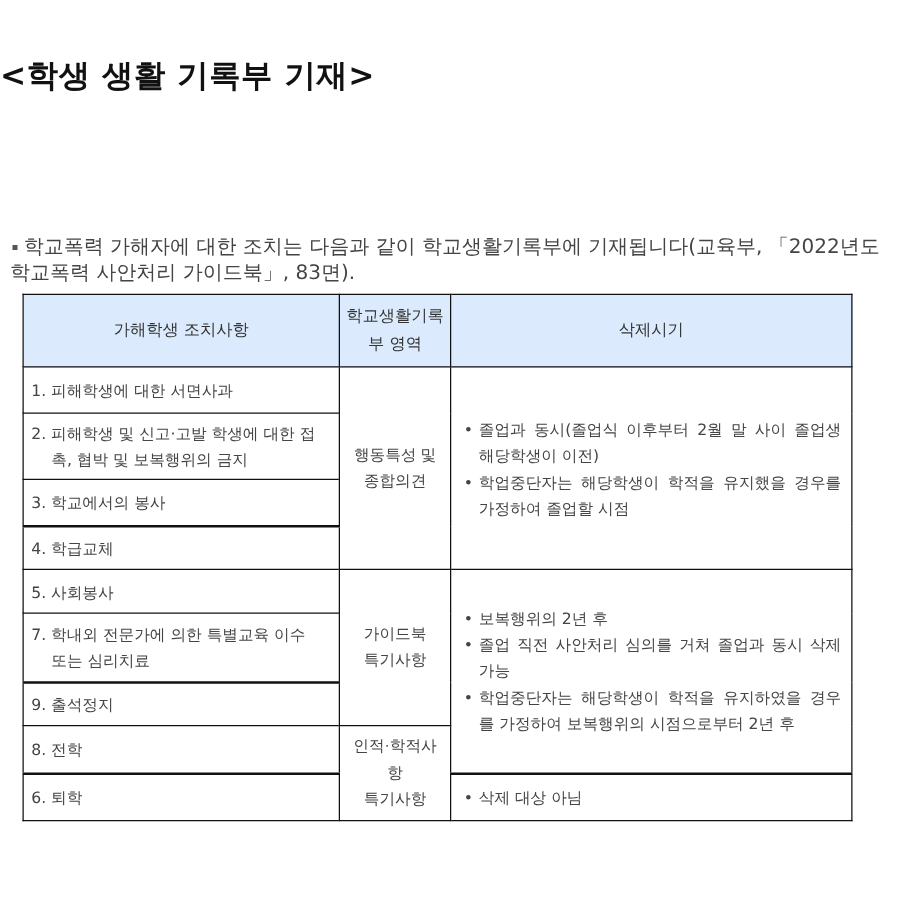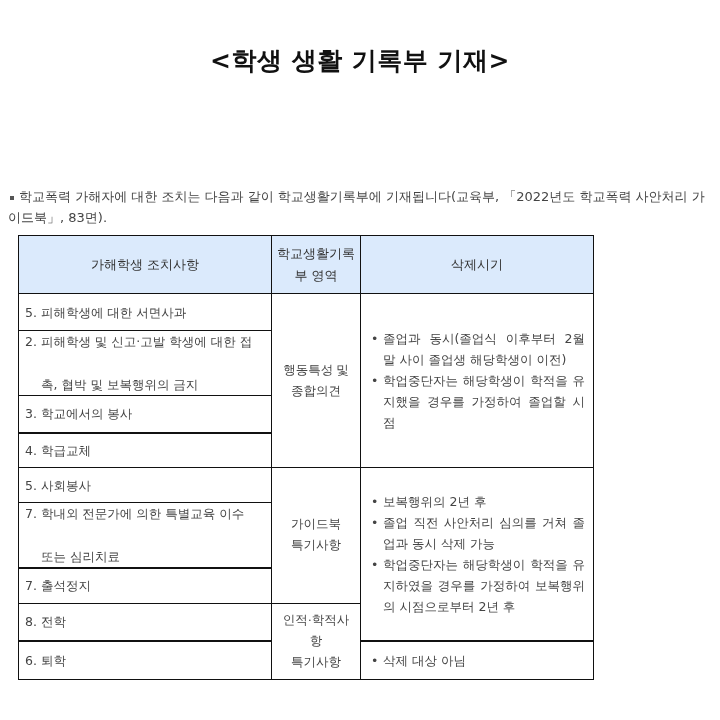--- a/index.html
+++ b/index.html
@@ -1,30 +1,30 @@
 <!DOCTYPE html>
 <html><head>
 <meta charset="utf-8">
 <style>
   html, body { margin:0; padding:0; background:#ffffff; }
   body { width:720px; height:720px; position:relative; overflow:hidden;
          font-family: "DejaVu Sans", "Liberation Sans", sans-serif; color:#333; }
-  .title { position:absolute; top:44px; left:0; width:720px; text-align:center;
+  .title { position:absolute; top:44px; left:0; width:720px; text-align:left;
            font-size:25px; font-weight:bold; color:#111; letter-spacing:0.5px; }
-  .intro { position:absolute; top:186px; left:8px; width:708px; font-size:13px;
+  .intro { position:absolute; top:186px; left:8px; width:708px; font-size:16px;
            line-height:21px; color:#444; }
   .intro .bullet { display:inline-block; width:4px; height:4px; background:#555;
            vertical-align:middle; margin:0 5px 0 2px; }
-  table { position:absolute; top:235px; left:18px; width:576px; border-collapse:collapse;
+  table { position:absolute; top:235px; left:18px; width:664px; border-collapse:collapse;
           table-layout:fixed; font-size:12.5px; color:#444; }
   td, th { border:1.5px solid #111; padding:0; }
   th { background:#dbeafc; font-weight:normal; color:#333; font-size:13px; line-height:22px; }
   .c1 { width:253px; } .c2 { width:89px; } .c3 { width:auto; }
   td.item { padding:0 6px; line-height:21px; }
-  td.item .hang { padding-left:16px; display:block;margin-top:22px; }
+  td.item .hang { padding-left:16px; display:block; }
   td.area { text-align:center; line-height:21px; vertical-align:middle;font-family:Liberation Serif, serif; }
   td.del { padding:0 8px 0 10px; line-height:21px; vertical-align:middle; }
   .del-line { display:flex; text-align:justify; }
   .del-line .dot { flex:0 0 12px; }
   .thick { border-bottom:2.5px solid #111; }
 </style>
 </head>
 <body>
 
 <div class="title">&lt;학생 생활 기록부 기재&gt;</div>
@@ -37,21 +37,21 @@
       <col class="c2">
       <col class="c3">
     </colgroup>
   <tbody>
       <tr style="height:58px">
     <th>가해학생 조치사항</th>
     <th>학교생활기록부 영역</th>
     <th>삭제시기</th>
   </tr>
   <tr style="height:37px">
-    <td class="item">5. 피해학생에 대한 서면사과</td>
+    <td class="item">1. 피해학생에 대한 서면사과</td>
     <td class="area" rowspan="4">
       <span>행동특성 및</span><br>
       <span>종합의견</span>
     </td>
     <td class="del" rowspan="4">
       <div class="del-line">
             <span class="dot">•</span>
             <span>졸업과 동시(졸업식 이후부터 2월 말 사이 졸업생 해당학생이 이전)</span>
           </div>
       <div class="del-line">
@@ -87,21 +87,21 @@
       <div class="del-line">
             <span class="dot">•</span>
             <span>학업중단자는 해당학생이 학적을 유지하였을 경우를 가정하여 보복행위의 시점으로부터 2년 후</span>
           </div>
     </td>
   </tr>
   <tr style="height:55px">
     <td class="item thick"><span>7. 학내외 전문가에 의한 특별교육 이수</span><span class="hang">또는 심리치료</span></td>
   </tr>
   <tr style="height:35px">
-    <td class="item">7. 출석정지</td>
+    <td class="item">9. 출석정지</td>
   </tr>
   <tr style="height:38px">
     <td class="item thick">8. 전학</td>
     <td class="area" rowspan="2">
       <span>인적·학적사</span><br>
       <span>항</span><br>
       <span>특기사항</span>
     </td>
   </tr>
   <tr style="height:38px">

